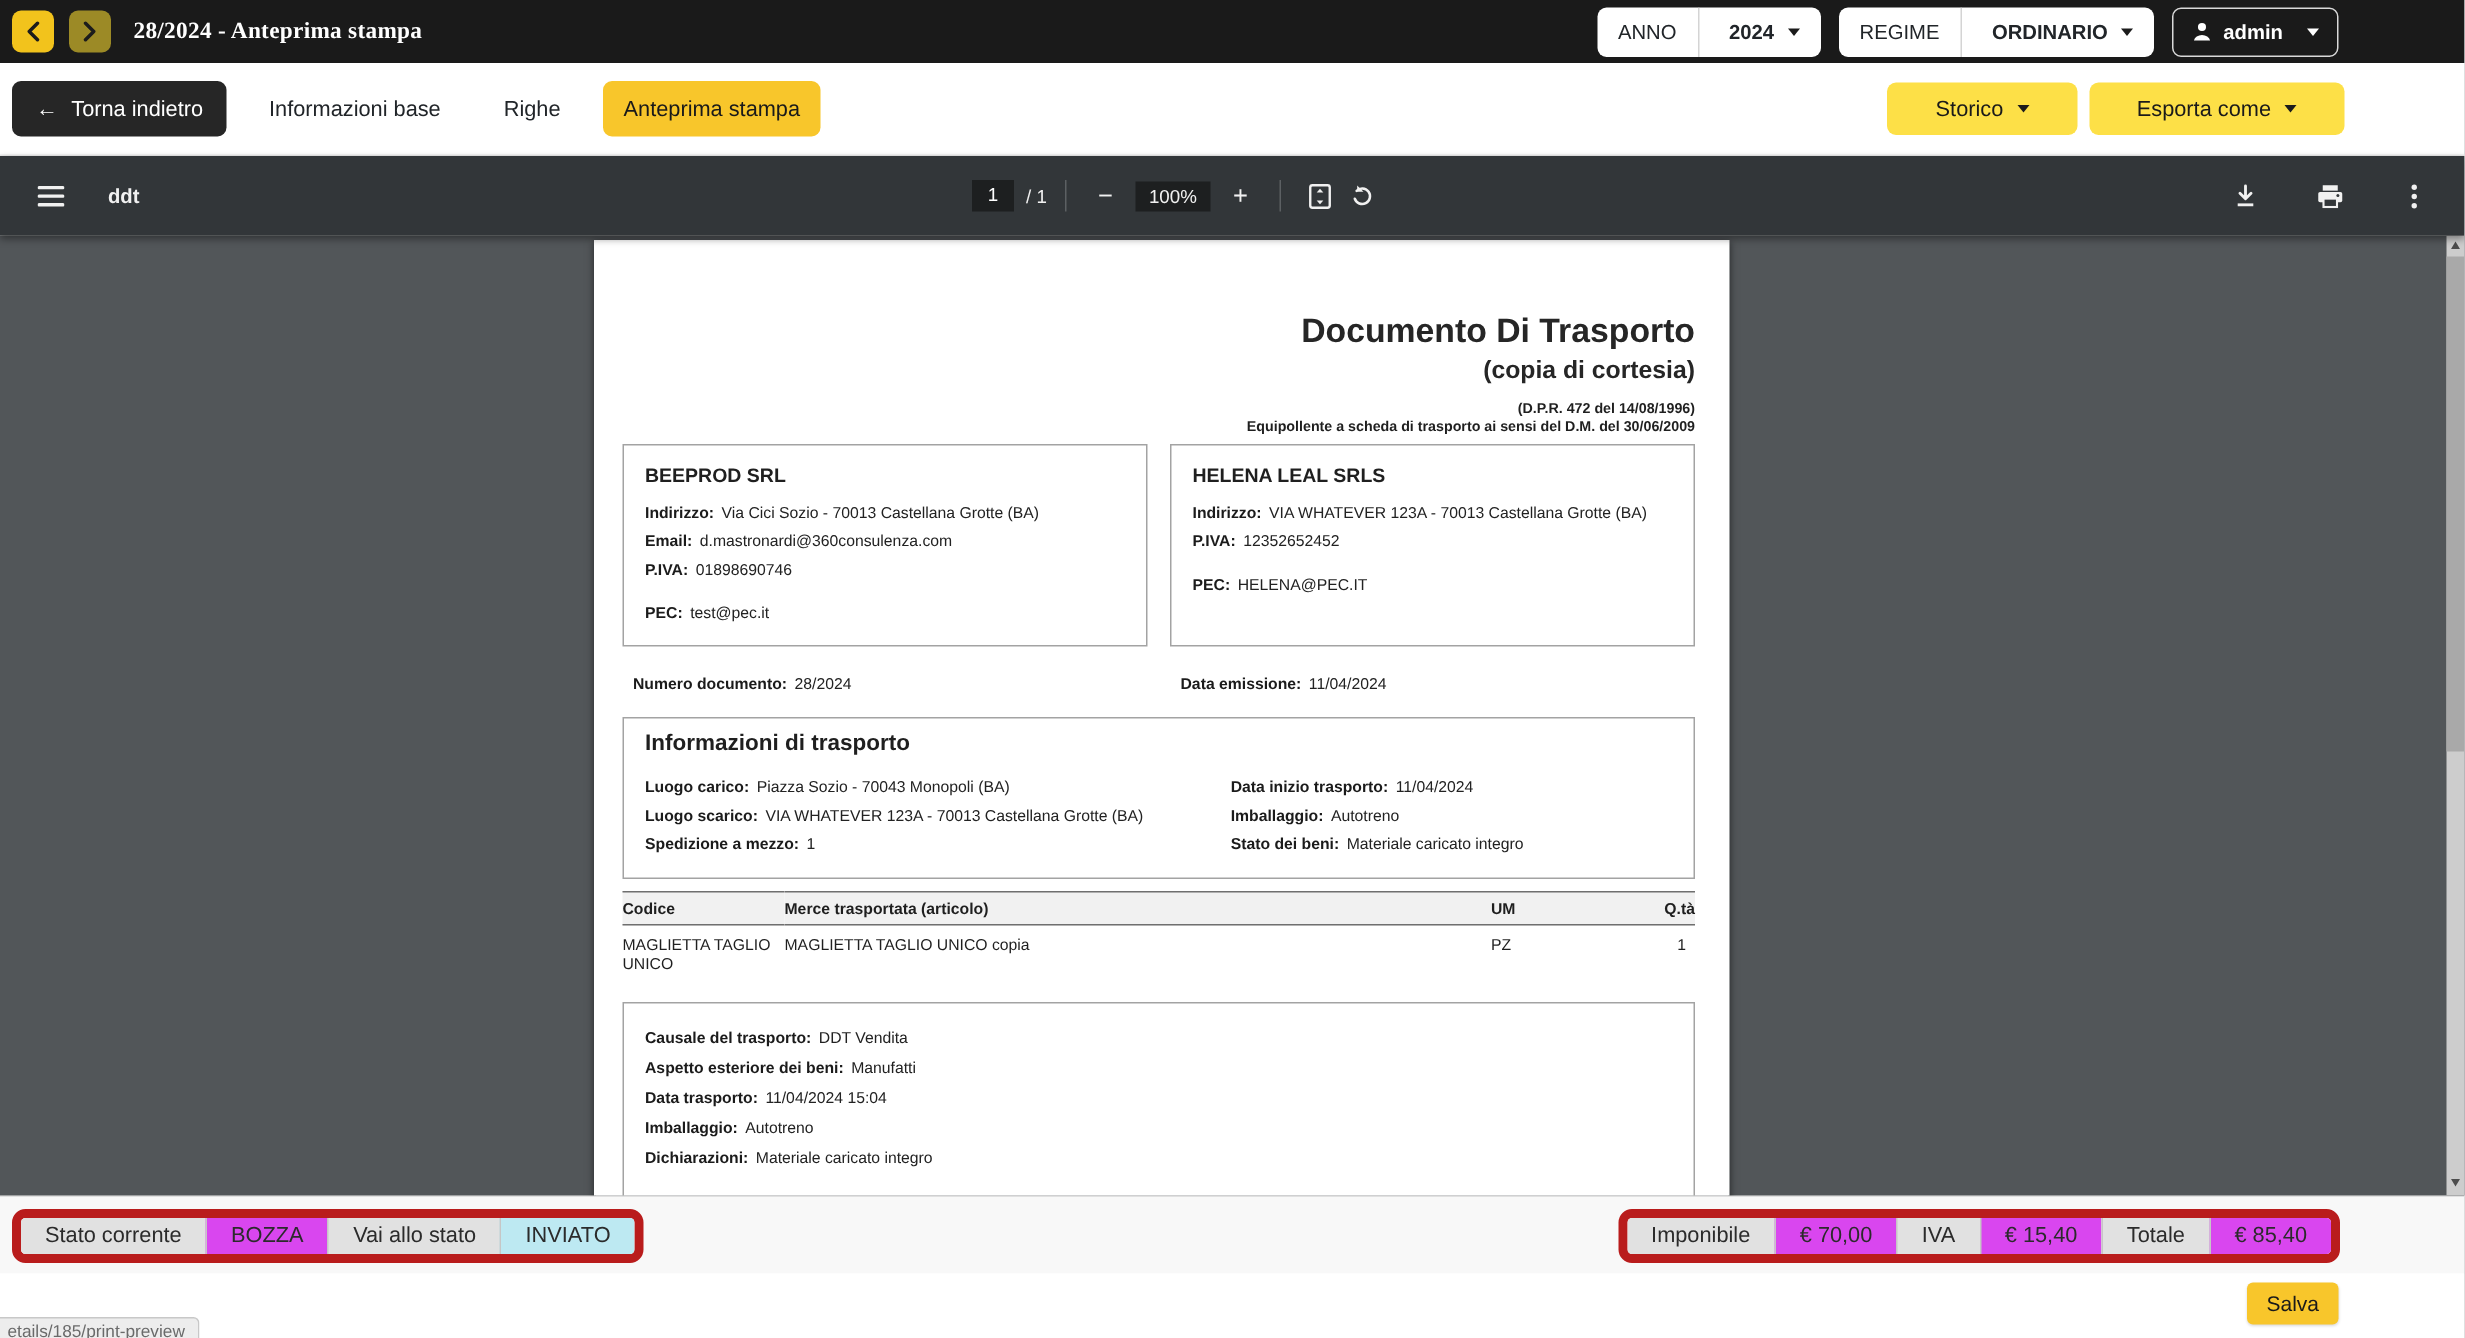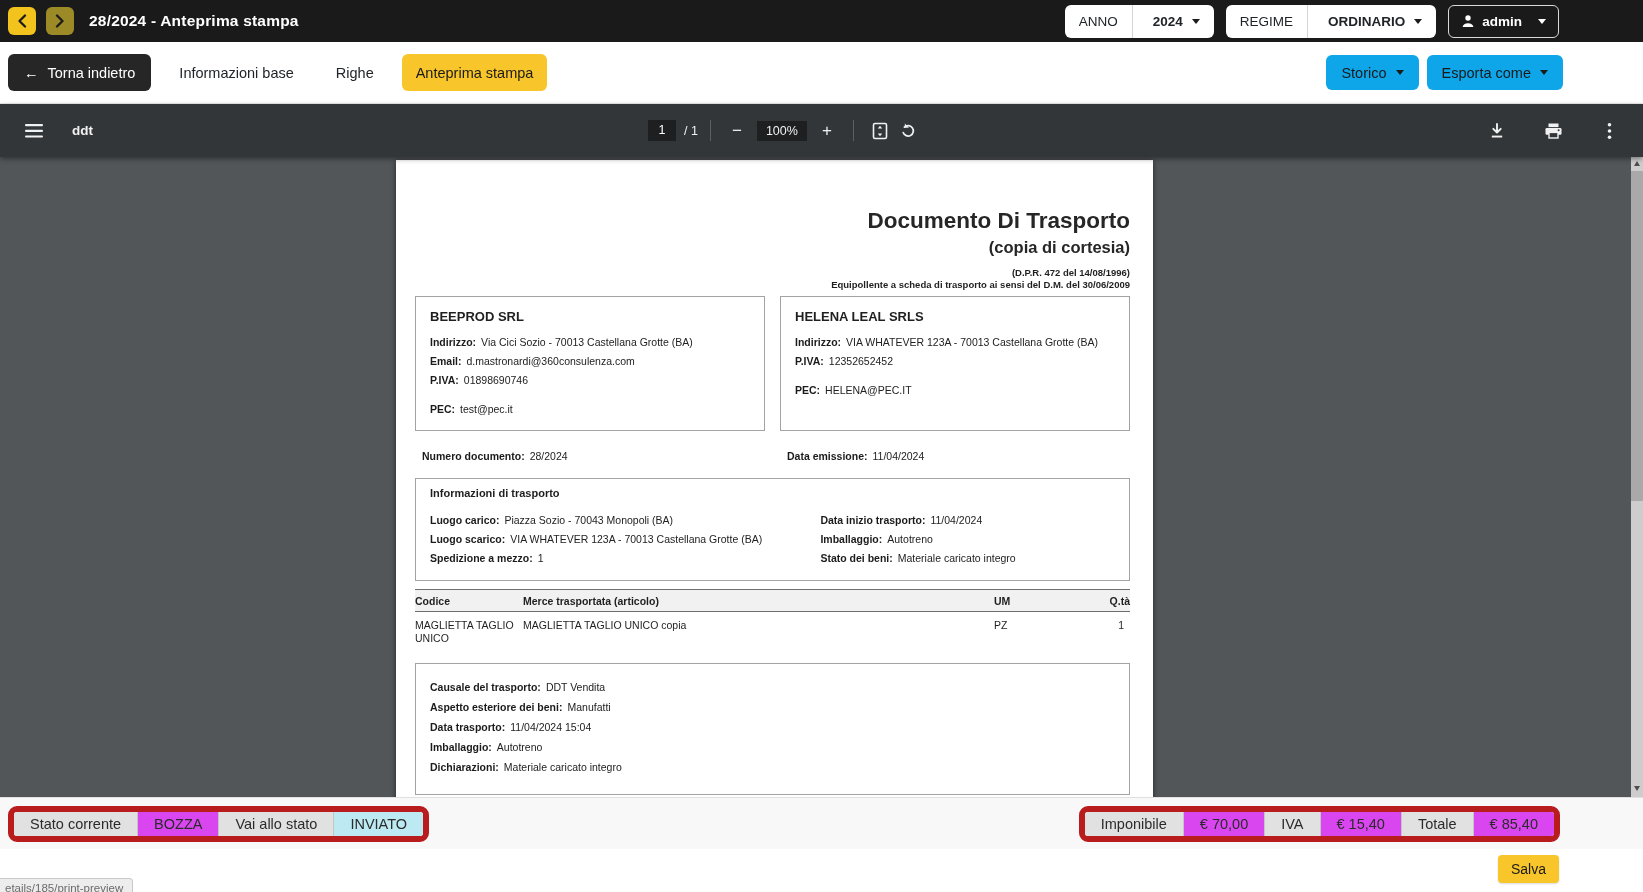--- a/index.html
+++ b/index.html
@@ -5,38 +5,38 @@
   * { box-sizing: border-box; margin: 0; padding: 0; }
   html,body { width:1643px; height:892px; overflow:hidden; background:#fff;
     font-family:"Liberation Sans","DejaVu Sans",sans-serif; }
   button { font-family:inherit; border:none; background:none; cursor:pointer; padding:0; }
 
   
   .topbar { height:42px; background:#1a1a1a; display:flex; align-items:center; padding:0 84px 0 8px; }
   .nav-btn { width:28px; height:28px; border-radius:6px; display:flex; align-items:center; justify-content:center; }
   .nav-btn.prev { background:#f2c31c; margin-right:10px; }
   .nav-btn.next { background:#9c8a26; }
-  .page-title { color:#fff; font-size:15.5px; font-weight:700; margin-left:15px; letter-spacing:.2px; }
+  .page-title { color:#fff; font-size:15.5px; font-weight:700; margin-left:15px; letter-spacing:.2px;font-family:Liberation Serif, serif; }
   .topbar-right { margin-left:auto; display:flex; align-items:center; gap:12px; }
   .pill-group { display:flex; background:#fff; border-radius:6px; overflow:hidden; height:33px; align-items:stretch; }
   .pill-label, .pill-value { display:flex; align-items:center; padding:0 14px; font-size:13.5px; color:#212529; }
   .pill-value { border-left:1px solid #d4d4d4; font-weight:700;padding-left:20px; }
   .user-btn { height:33px; background:#1a1a1a; border:1px solid #d9d9d9; border-radius:6px;
     color:#fff; font-size:13.5px; font-weight:700; display:flex; align-items:center; padding:0 12px; gap:7px; }
   .caret { width:0; height:0; border-left:4.5px solid transparent; border-right:4.5px solid transparent;
     border-top:5px solid #1c1c1c; display:inline-block; margin-left:9px; }
   .caret.white { border-top-color:#fff; }
 
   
   .subbar { height:62px; background:#fff; display:flex; align-items:center; padding:0 80px 0 8px; border-bottom:1px solid #ececec; }
   .back-btn { background:#262626; color:#fff; border-radius:6px; height:37px; padding:0 16px;
     font-size:14.5px; display:flex; align-items:center; gap:9px; }
   .tab { font-size:14.5px; color:#212529; height:37px; display:flex; align-items:center; padding:0 14px; margin-left:14px; }
   .tab.active { background:#f8c62b; border-radius:6px; color:#1a1a1a; }
-  .yellow-btn { background:#0ea5e9; border-radius:6px; height:35px; padding:0 15px; font-size:14.5px;
+  .yellow-btn { background:#fde047; border-radius:6px; height:35px; padding:0 32px; font-size:14.5px;
     display:flex; align-items:center; color:#1a1a1a; }
   .subbar-right { margin-left:auto; display:flex; gap:8px; }
 
   
   .pdf-toolbar { height:53px; background:#323639; color:#f1f1f1; display:flex; align-items:center;
     padding:12px 20px; position:relative; box-shadow:0 2px 5px rgba(0,0,0,.4); z-index:3; }
   .doc-title { font-weight:700; font-size:13.5px; margin-left:24px; }
   .tb-center { position:absolute; left:648px; top:0; height:53px; display:flex; align-items:center; }
   .page-box { background:#1d1f20; min-width:28px; height:21px; line-height:21px; text-align:center;
     font-size:12.5px; color:#fff; }
@@ -61,21 +61,21 @@
 
   .party-row { display:flex; gap:15px; margin-top:6px; }
   .party-box { flex:1; border:1px solid #a3a3a3; padding:12px 14px 8px; min-height:127px; }
   .party-name { font-weight:700; font-size:13px; margin-bottom:12px; }
   .fld.spaced { margin-top:17px; }
 
   .docnum-row { display:flex; gap:15px; margin-top:12px; }
   .docnum-row > div { flex:1; padding-left:7px; }
 
   .info-box { border:1px solid #a3a3a3; margin-top:9px; padding:8px 14px 9px; }
-  .info-title { font-weight:700; font-size:11px; margin-bottom:8px; }
+  .info-title { font-weight:700; font-size:15px; margin-bottom:8px; }
   .info-cols { display:flex; }
   .info-col-l { width:57%; }
   .info-col-r { flex:1; }
 
   .items-table { margin-top:8px; }
   .tr { display:grid; grid-template-columns:108px 1fr 98px 38px; }
   .th { font-weight:700; font-size:10.5px; padding:5px 0 4px; background:#f1f1f1;
     border-top:1px solid #6f6f6f; border-bottom:1px solid #6f6f6f; }
   .td { font-size:10.5px; padding:7px 6px 9px 0; line-height:13px; }
   .num { text-align:right; }

